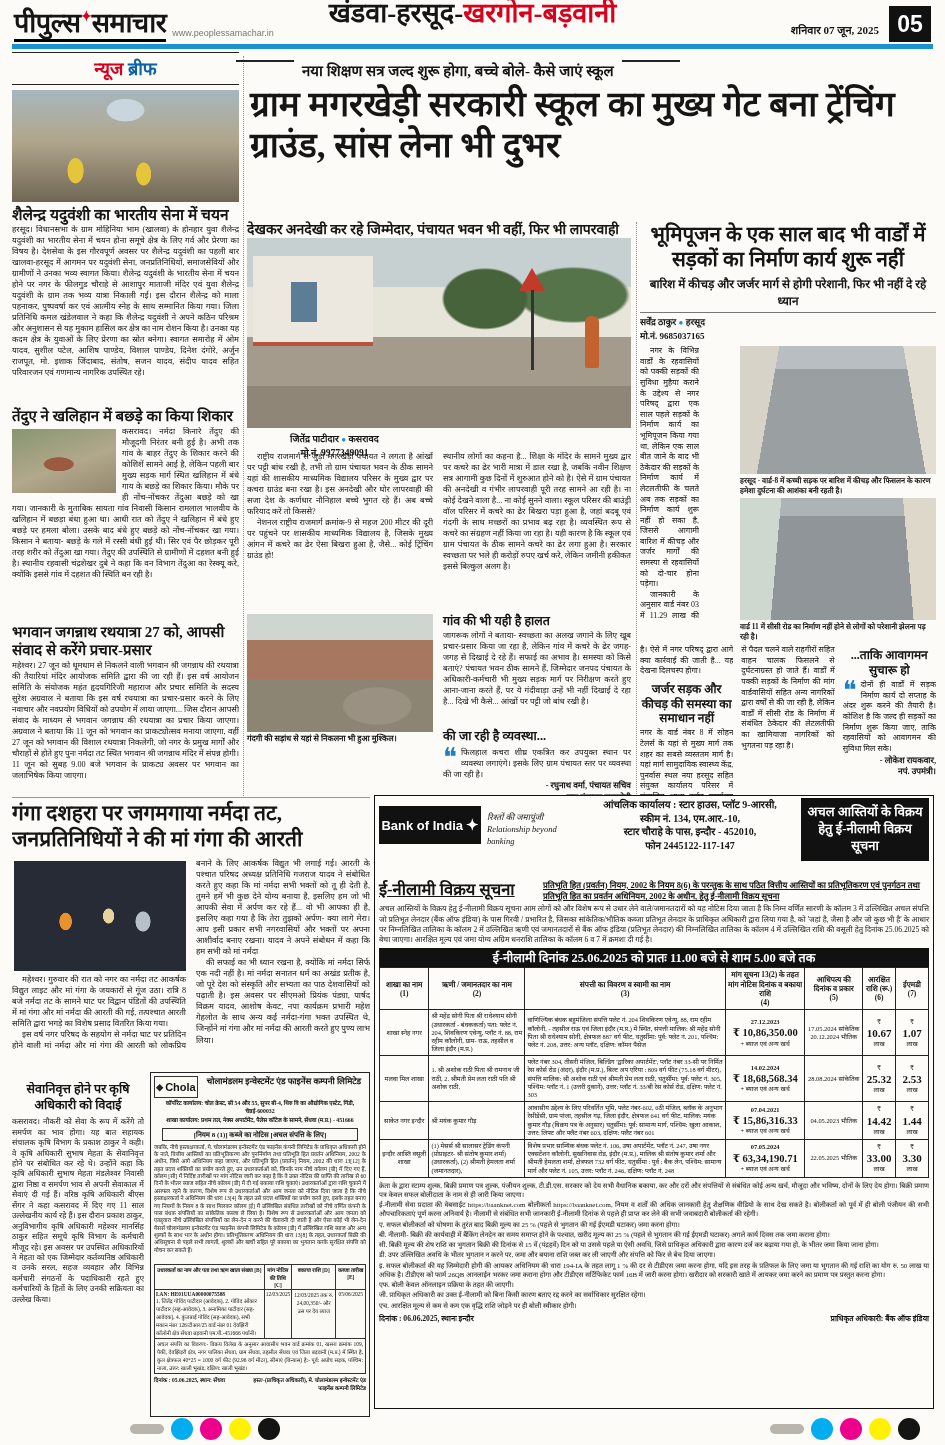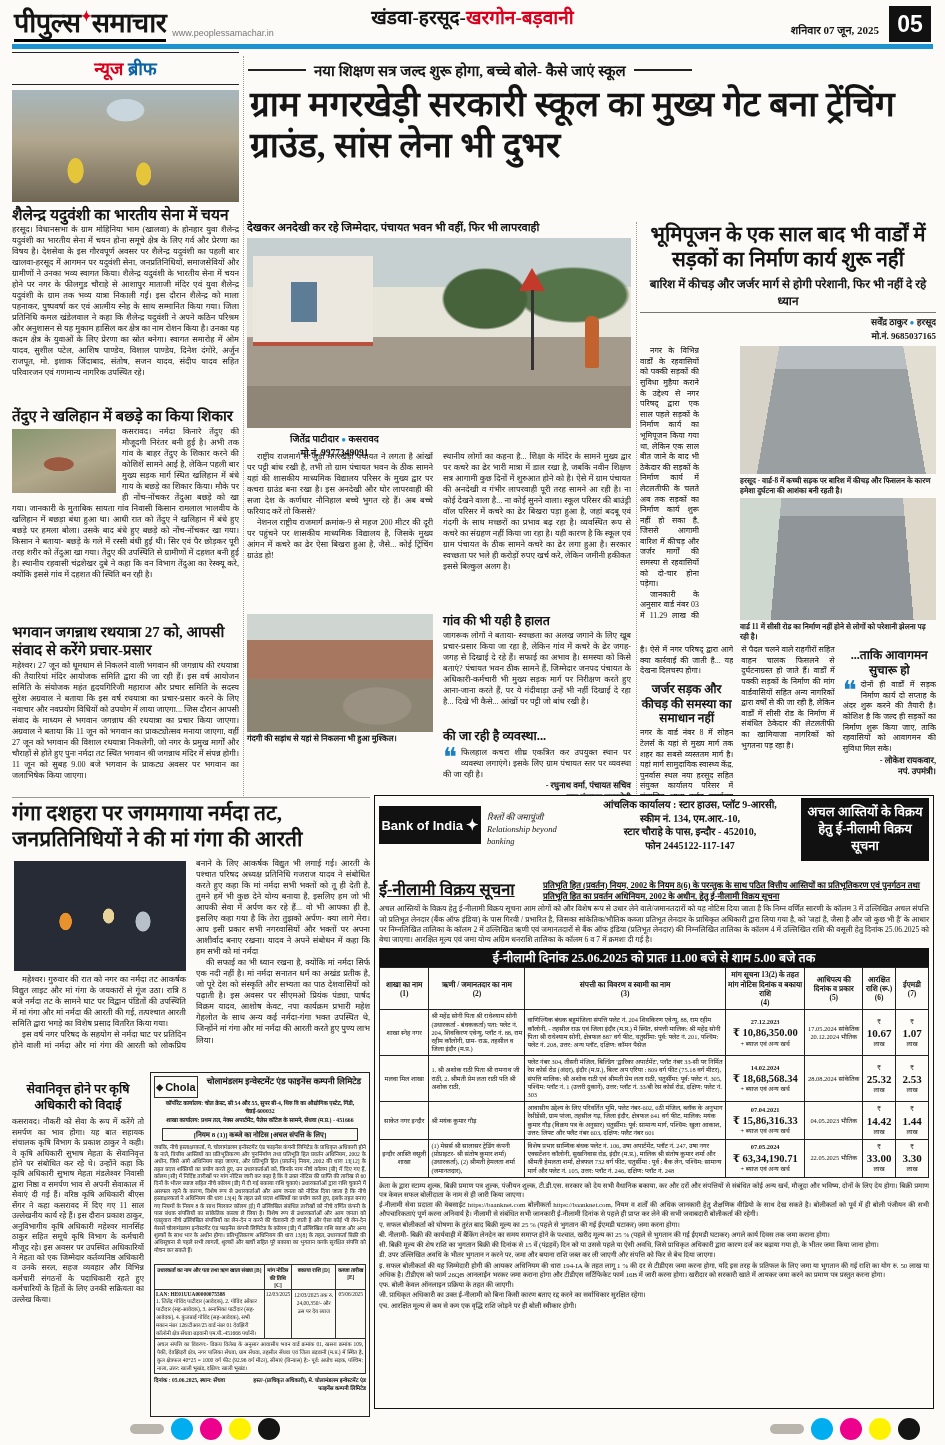--- a/index.html
+++ b/index.html
@@ -7,21 +7,21 @@
   .page {
     position:relative; width:945px; height:1445px; margin:0 auto;
     background:#fcfbf7; color:#151515; overflow:hidden;
     font-family:"Liberation Serif","DejaVu Serif",serif;
   }
   
   .masthead { position:absolute; left:14px; top:10px; display:flex; align-items:flex-end; gap:6px; }
   .mast-name { font-size:27px; font-weight:bold; letter-spacing:-0.5px; border-bottom:3px solid #000000; line-height:1; padding-bottom:2px;}
   .mast-dot { color:#d8001d; font-size:14px; vertical-align:top;}
   .mast-url { font-size:9px; color:#777; font-family:"Liberation Sans",sans-serif; padding-bottom:4px;text-align:center;}
-  .region-title { position:absolute; left:0; right:0; top:8px; text-align:center; font-size:19px; font-weight:bold; line-height:1;}
+  .region-title { position:absolute; left:0; right:0; top:0; text-align:center; font-size:27px; font-weight:bold; line-height:1;}
   .region-red { color:#d8001d; }
   .issue-date { position:absolute; right:66px; top:22px; font-size:11px; font-weight:bold; }
   .page-no { position:absolute; right:14px; top:6px; width:42px; height:36px; background:#111; color:#fff;
              font-size:23px; font-weight:bold; display:flex; align-items:center; justify-content:center; font-family:"Liberation Sans",sans-serif;}
   .blue-rule { position:absolute; left:12px; right:12px; top:44px; height:5px; background:#1b93d0; }
 
   
   .bodytext { font-size:8.2px; line-height:1.34; text-align:justify; overflow:hidden; }
   .bodytext p { text-indent:10px; }
   .caption { font-size:8px; font-weight:bold; }
@@ -44,27 +44,27 @@
   }
   .lc-hl1 { font-size:15.5px; font-weight:bold; margin:4px 0 2px; line-height:1.1; }
   .lc-hl2 { font-size:15px; font-weight:bold; margin:7px 0 2px; line-height:1.15; }
   .ph-calf { float:left; width:104px; height:64px; margin:2px 6px 2px 0;
     background:
       radial-gradient(26px 12px at 45% 55%, #9c5b40 0 55%, transparent 60%),
       linear-gradient(160deg,#87966f 0%,#b2a88c 55%,#93886d 100%);
   }
 
   
-  .kicker { position:absolute; left:248px; top:60px; width:690px; display:flex; align-items:center; gap:8px; }
+  .kicker { position:absolute; left:236px; top:60px; width:690px; display:flex; align-items:flex-start; gap:8px; }
   .kicker .line { flex:0 0 58px; border-top:2px solid #222; }
   .kicker .line2 { flex:0 0 58px; border-top:2px solid #222; }
   .kicker-text { font-size:15px; font-weight:bold; white-space:nowrap; }
   .main-hl { position:absolute; left:250px; top:84px; width:688px; text-align:left;
              font-size:35px; font-weight:bold; line-height:1.18; }
-  .mid-subhead { position:absolute; left:247px; top:219px; width:384px; font-size:11px; font-weight:bold; }
+  .mid-subhead { position:absolute; left:247px; top:219px; width:384px; font-size:14px; font-weight:bold; }
   .ph-school { position:absolute; left:247px; top:238px; width:384px; height:190px;
     background:
       radial-gradient(70px 50px at 62% 32%, #47633c 0 58%, transparent 62%),
       radial-gradient(90px 45px at 85% 30%, #56744a 0 58%, transparent 63%),
       linear-gradient(180deg,#c6d0d0 0 26%,#e7e4da 26% 52%,#a49b8d 52% 78%,#8f8678 78% 100%);
   }
   .ph-school .bldg { position:absolute; left:6px; top:18px; width:120px; height:90px; background:#ece8df; border-bottom:4px solid #b9513f;}
   .ph-school .door { position:absolute; left:44px; top:44px; width:26px; height:40px; background:#5d7d96;}
   .ph-school .sign { position:absolute; left:272px; top:30px; width:0; height:0; border-left:13px solid transparent; border-right:13px solid transparent; border-bottom:23px solid #c33a2b; }
   .ph-school .pole { position:absolute; left:284px; top:52px; width:3px; height:80px; background:#333; }
@@ -80,21 +80,21 @@
   }
   .mid-sub2 { font-size:12.5px; font-weight:bold; margin:4px 0 2px; }
   .quoteblock { margin-top:3px; font-size:8.2px; line-height:1.35; text-align:justify; }
   .qmark { float:left; font-size:26px; color:#1b7fc4; line-height:0.8; margin-right:4px; font-family:"Liberation Sans",sans-serif; }
   .q-attrib { text-align:right; font-weight:bold; font-size:8.4px; }
 
   
   .rightcol { position:absolute; left:640px; top:222px; width:296px; height:574px; overflow:hidden; }
   .right-hl { font-size:20.5px; font-weight:bold; text-align:center; line-height:1.2; }
   .right-sub { font-size:11.8px; font-weight:bold; text-align:center; margin-top:4px; border-bottom:1px solid #777; padding-bottom:3px;}
-  .right-byline { font-size:9px; font-weight:bold; margin:3px 0; line-height:1.5;text-align:right; }
+  .right-byline { font-size:9px; font-weight:bold; margin:3px 0; line-height:1.5; }
   .right-flex { display:flex; gap:22px; }
   .right-narrow { width:92px; }
   .ph-street { width:196px; height:128px;
     background:
       linear-gradient(100deg,#d8d3c8 0 18%, transparent 18%),
       linear-gradient(-100deg,#e3ded2 0 15%, transparent 15%),
       linear-gradient(180deg,#b8bec2 0 18%,#9aa0a2 18% 100%);
   }
   .ph-street2 { width:196px; height:122px;
     background:
@@ -436,20 +436,24 @@
       <p>ई-नीलामी सेवा प्रदाता की वेबसाईट https://baanknet.com बोलीकर्ता https://baanknet.com, नियम व शर्तों की अधिक जानकारी हेतु शैक्षणिक वीडियो के साथ देख सकते है। बोलीकर्ता को पूर्व में ही बोली पंजीयन की सभी औपचारिकताएं पूर्ण करना अनिवार्य है। नीलामी से संबंधित सभी जानकारी ई-नीलामी दिनांक से पहले ही प्राप्त कर लेने की सभी जवाबदारी बोलीकर्ता की रहेगी।</p>
       <p>ए. सफल बोलीकर्ता को घोषणा के तुरंत बाद बिक्री मूल्य का 25 % (पहले से भुगतान की गई ईएमडी घटाकर) जमा करना होगा।</p>
       <p>बी. नीलामी- बिक्री की कार्यवाही में बैंकिंग लेनदेन का समय समाप्त होने के पश्चात, खरीद मूल्य का 25 % (पहले से भुगतान की गई ईएमडी घटाकर) अगले कार्य दिवस तक जमा कराना होगा।</p>
       <p>सी. बिक्री मूल्य की शेष राशि का भुगतान बिक्री की दिनांक से 15 वें (पंद्रहवें) दिन को या उससे पहले या ऐसी अवधि, जिसे प्राधिकृत अधिकारी द्वारा कारण दर्ज कर बढ़ाया गया हो, के भीतर जमा किया जाना होगा।</p>
       <p>डी. उपर उल्लिखित अवधि के भीतर भुगतान न करने पर, जमा और बयाना राशि जब्त कर ली जाएगी और संपत्ति को फिर से बेच दिया जाएगा।</p>
       <p>इ. सफल बोलीकर्ता की यह जिम्मेदारी होगी की आयकर अधिनियम की धारा 194-IA के तहत लागू 1 % की दर से टीडीएस जमा करना होगा, यदि इस तरह के प्रतिफल के लिए जमा या भुगतान की गई राशि का योग रु. 50 लाख या अधिक है। टीडीएस को फार्म 26QB आनलाईन भरकर जमा कराना होगा और टीडीएस सर्टिफिकेट फार्म 16B में जारी करना होगा। खरीदार को सरकारी खाते में आयकर जमा करने का प्रमाण पत्र प्रस्तुत करना होगा।</p>
       <p>एफ. बोली केवल ऑनलाइन प्रक्रिया के तहत की जाएगी।</p>
       <p>जी. प्राधिकृत अधिकारी का उक्त ई-नीलामी को बिना किसी कारण बताए रद्द करने का सर्वाधिकार सुरक्षित रहेगा।</p>
       <p>एच. आरक्षित मूल्य से कम से कम एक वृद्धि राशि जोड़ने पर ही बोली स्वीकार होगी।</p>
     </div>
+    <div class="bank-foot">
+      <span>दिनांक : 06.06.2025, स्थानः इन्दौर</span>
+      <span>प्राधिकृत अधिकारी: बैंक ऑफ इंडिया</span>
+    </div>
   </div>
 
   <div class="regmarks" style="left:130px; top:1418px;">
     <span class="pill"></span>
     <span class="dot c"></span>
     <span class="dot m"></span>
     <span class="dot y"></span>
     <span class="dot k"></span>
   </div>
   <div class="regmarks" style="left:770px; top:1418px;">

